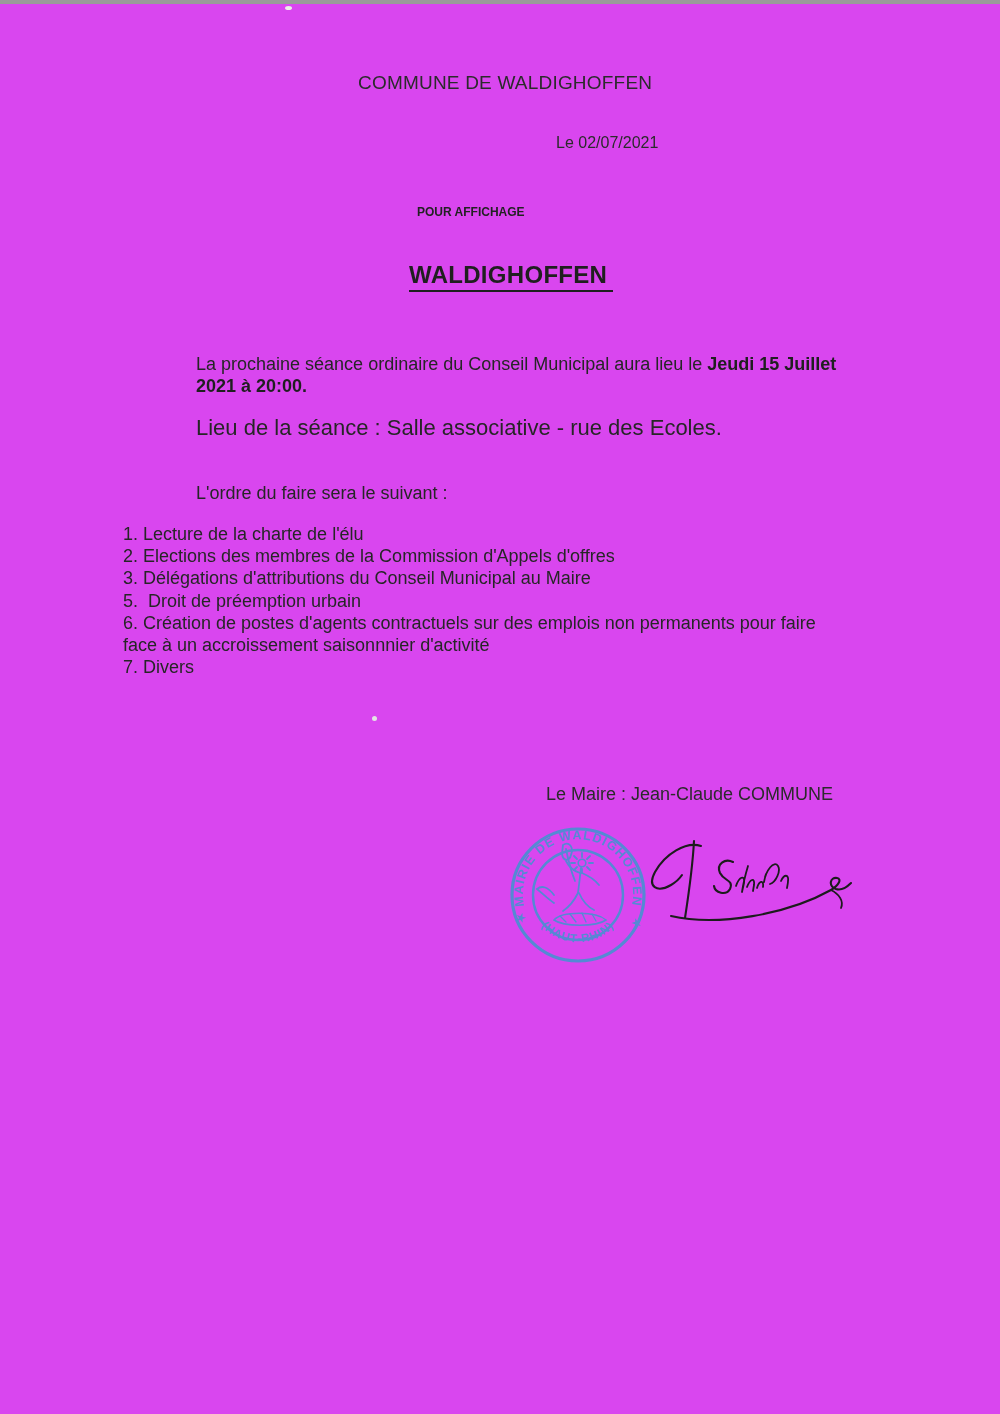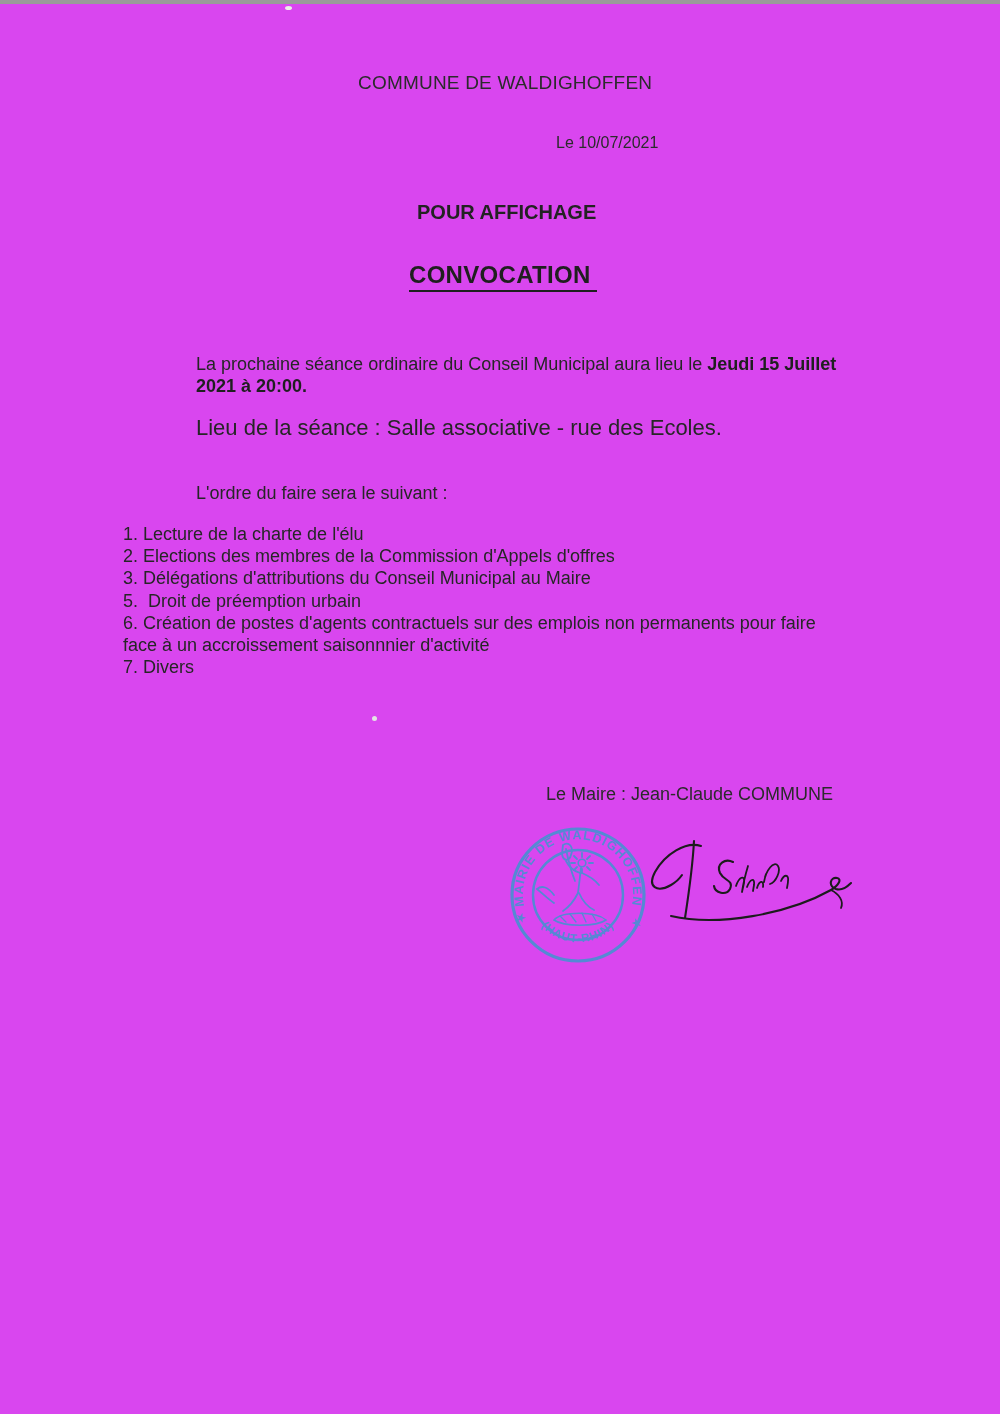--- a/index.html
+++ b/index.html
@@ -20,21 +20,21 @@
     letter-spacing: 0.2px;
     color: #2b2b2b;
   }
   .dateline {
     left: 556px; top: 129px;
     font-size: 16px; line-height: 20px;
     color: #2b2b2b;
   }
   .posting {
     left: 417px; top: 197px;
-    font-size: 20px; line-height: 22px;
+    font-size: 12px; line-height: 22px;
     font-weight: 700;
     color: #222;
   }
   .doc-title-wrap { left: 409px; top: 257px; }
   .doc-title {
     display: inline-block;
     font-size: 24px; line-height: 28px;
     font-weight: 700;
     letter-spacing: 0.3px;
     color: #1f1f1f;
@@ -72,26 +72,26 @@
   .speck-1 { left: 372px; top: 712px; width: 5px; height: 5px; background: #e4e4e4; }
   .speck-2 { left: 285px; top: 2px; width: 7px; height: 4px; background: #eeeaea; }
 </style>
 </head>
 <body>
 
 <div class="page">
 
   <div class="abs commune">COMMUNE DE WALDIGHOFFEN</div>
 
-  <div class="abs dateline">Le 10/07/2021</div>
+  <div class="abs dateline">Le 02/07/2021</div>
 
   <div class="abs posting">POUR AFFICHAGE</div>
 
   <div class="abs doc-title-wrap">
-    <span class="doc-title">CONVOCATION</span>
+    <span class="doc-title">WALDIGHOFFEN</span>
   </div>
 
   <div class="abs intro">
     <span>La prochaine séance ordinaire du Conseil Municipal aura lieu le </span><span class="b">Jeudi 15 Juillet</span><br>
     <span class="b">2021 à 20:00.</span>
   </div>
 
   <div class="abs location">Lieu de la séance : Salle associative - rue des Ecoles.</div>
 
   <div class="abs agenda-intro">L'ordre du faire sera le suivant :</div>

